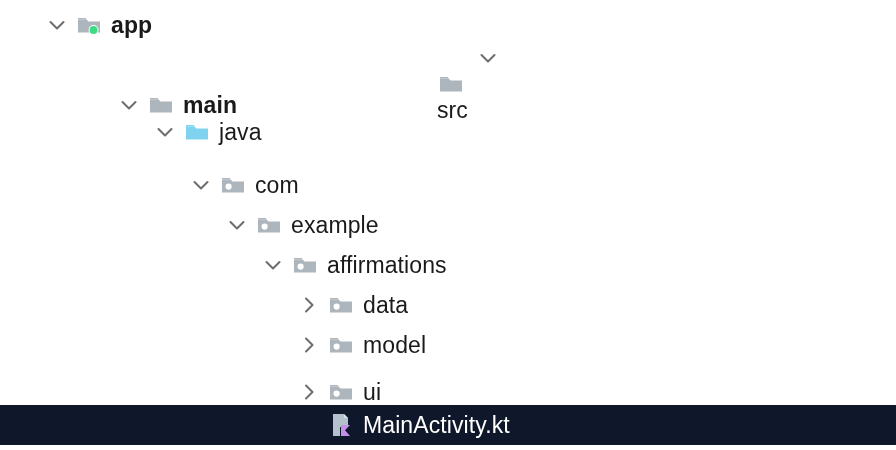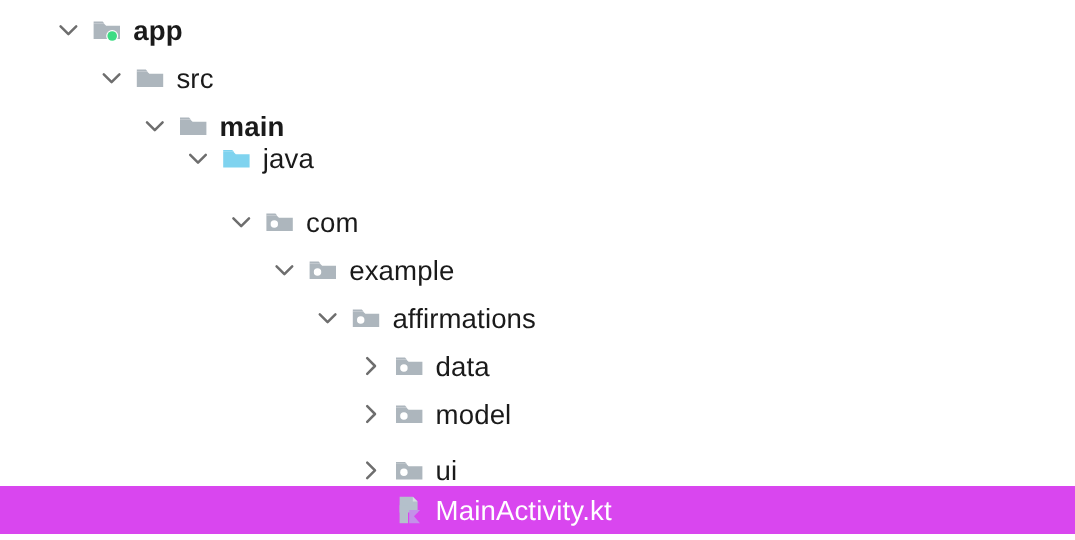--- a/index.html
+++ b/index.html
@@ -89,21 +89,21 @@
       <span class="icon">
         <svg viewBox="0 0 26 26" xmlns="http://www.w3.org/2000/svg">
           <path d="M2 7.5 L2 20.5 L24 20.5 L24 9.5 L12.5 9.5 L10.5 7.5 Z" fill="#adb6bd"></path>
           <path d="M2 6 L9.5 6 L11 7.5 L2 7.5 Z" fill="#adb6bd"></path>
           <circle cx="17.5" cy="18" r="5" fill="#ffffff"></circle>
           <circle cx="17.5" cy="18" r="4" fill="#3ddc84"></circle>
         </svg>
       </span>
       <span class="label bold">app</span>
     </div>
-    <div class="row" style="top: 45px;">
+    <div class="row" style="top: 45px; flex-direction: column;">
       <span class="twisty" style="margin-left: 80px;">
         <svg viewBox="0 0 26 26" xmlns="http://www.w3.org/2000/svg">
           <path d="M6.5 10 L13 16.5 L19.5 10" fill="none" stroke="#6e6e6e" stroke-width="2.1" stroke-linecap="round" stroke-linejoin="round"></path>
         </svg>
       </span>
       <span class="icon">
         <svg viewBox="0 0 26 26" xmlns="http://www.w3.org/2000/svg">
           <path d="M2 7.5 L2 20.5 L24 20.5 L24 9.5 L12.5 9.5 L10.5 7.5 Z" fill="#adb6bd"></path>
           <path d="M2 6 L9.5 6 L11 7.5 L2 7.5 Z" fill="#adb6bd"></path>
         </svg>
@@ -221,21 +221,21 @@
       </span>
       <span class="icon">
         <svg viewBox="0 0 26 26" xmlns="http://www.w3.org/2000/svg">
           <path d="M2 7.5 L2 20.5 L24 20.5 L24 9.5 L12.5 9.5 L10.5 7.5 Z" fill="#adb6bd"></path>
           <path d="M2 6 L9.5 6 L11 7.5 L2 7.5 Z" fill="#adb6bd"></path>
           <circle cx="8.6" cy="14.6" r="3.1" fill="#ffffff"></circle>
         </svg>
       </span>
       <span class="label">ui</span>
     </div>
-    <div class="row selected" style="top: 405px; background: #d946ef;">
+    <div class="row selected" style="top: 405px; background: #0f172a;">
       <span class="twisty empty" style="margin-left: 296px;"></span>
       <span class="icon">
         <svg viewBox="0 0 26 26" xmlns="http://www.w3.org/2000/svg">
           <path d="M5 2 L16 2 L20 6 L20 15 L5 15 Z" fill="#b4c0cb"></path>
           <path d="M16 2 L20 6 L16 6 Z" fill="#d6dde3"></path>
           <rect x="5" y="9" width="7" height="15" fill="#b4c0cb"></rect>
           <path d="M13 13 L22 13 L17 18.3 L22 24 L13 24 Z" fill="#c391e8"></path>
         </svg>
       </span>
       <span class="label">MainActivity.kt</span>

